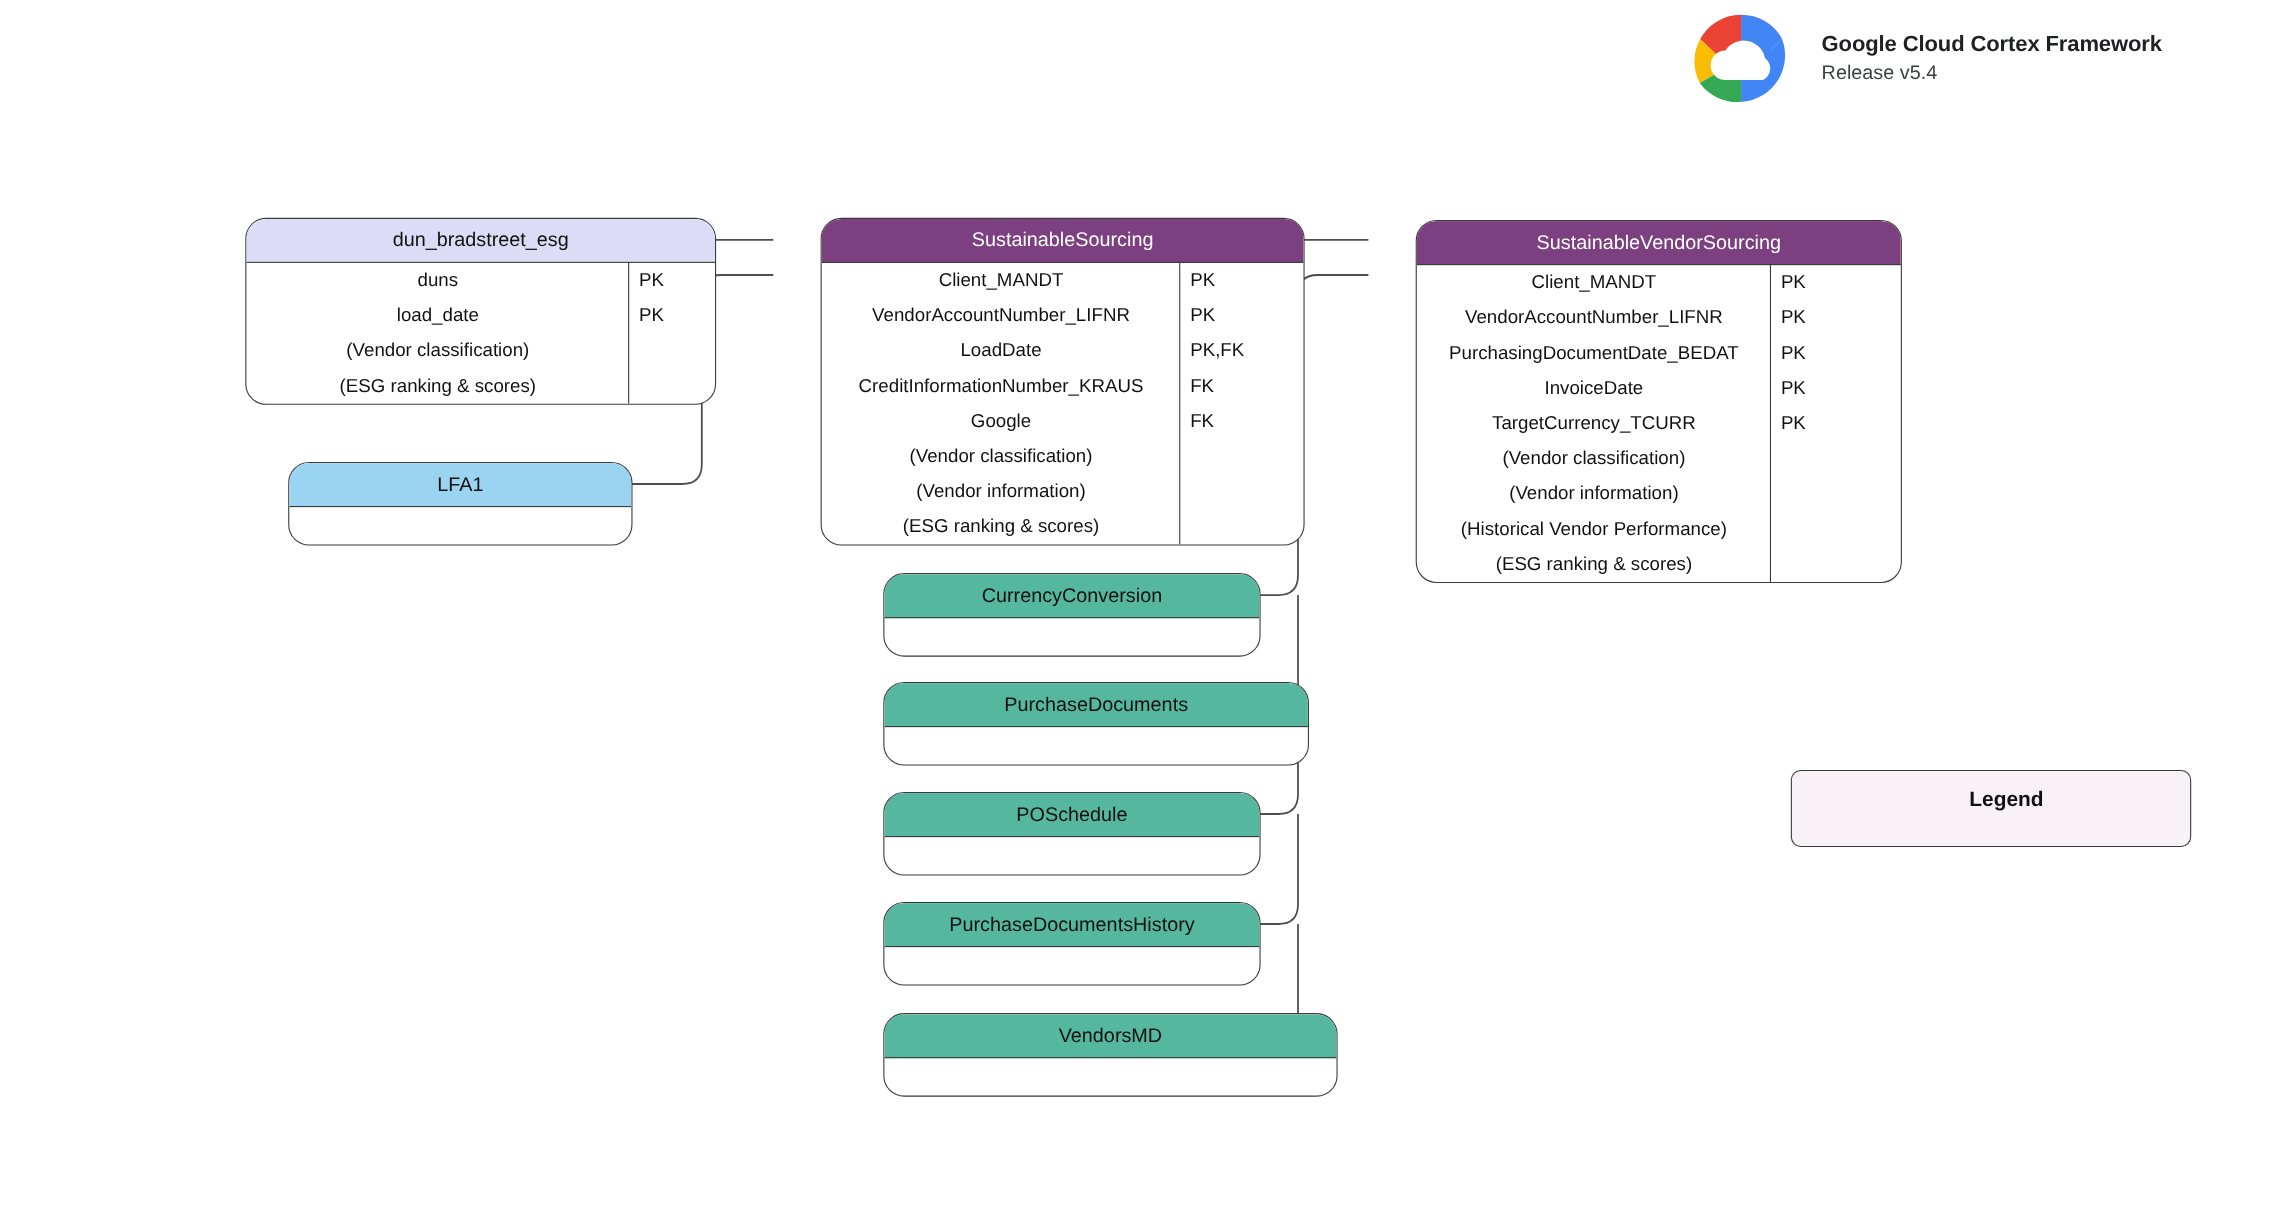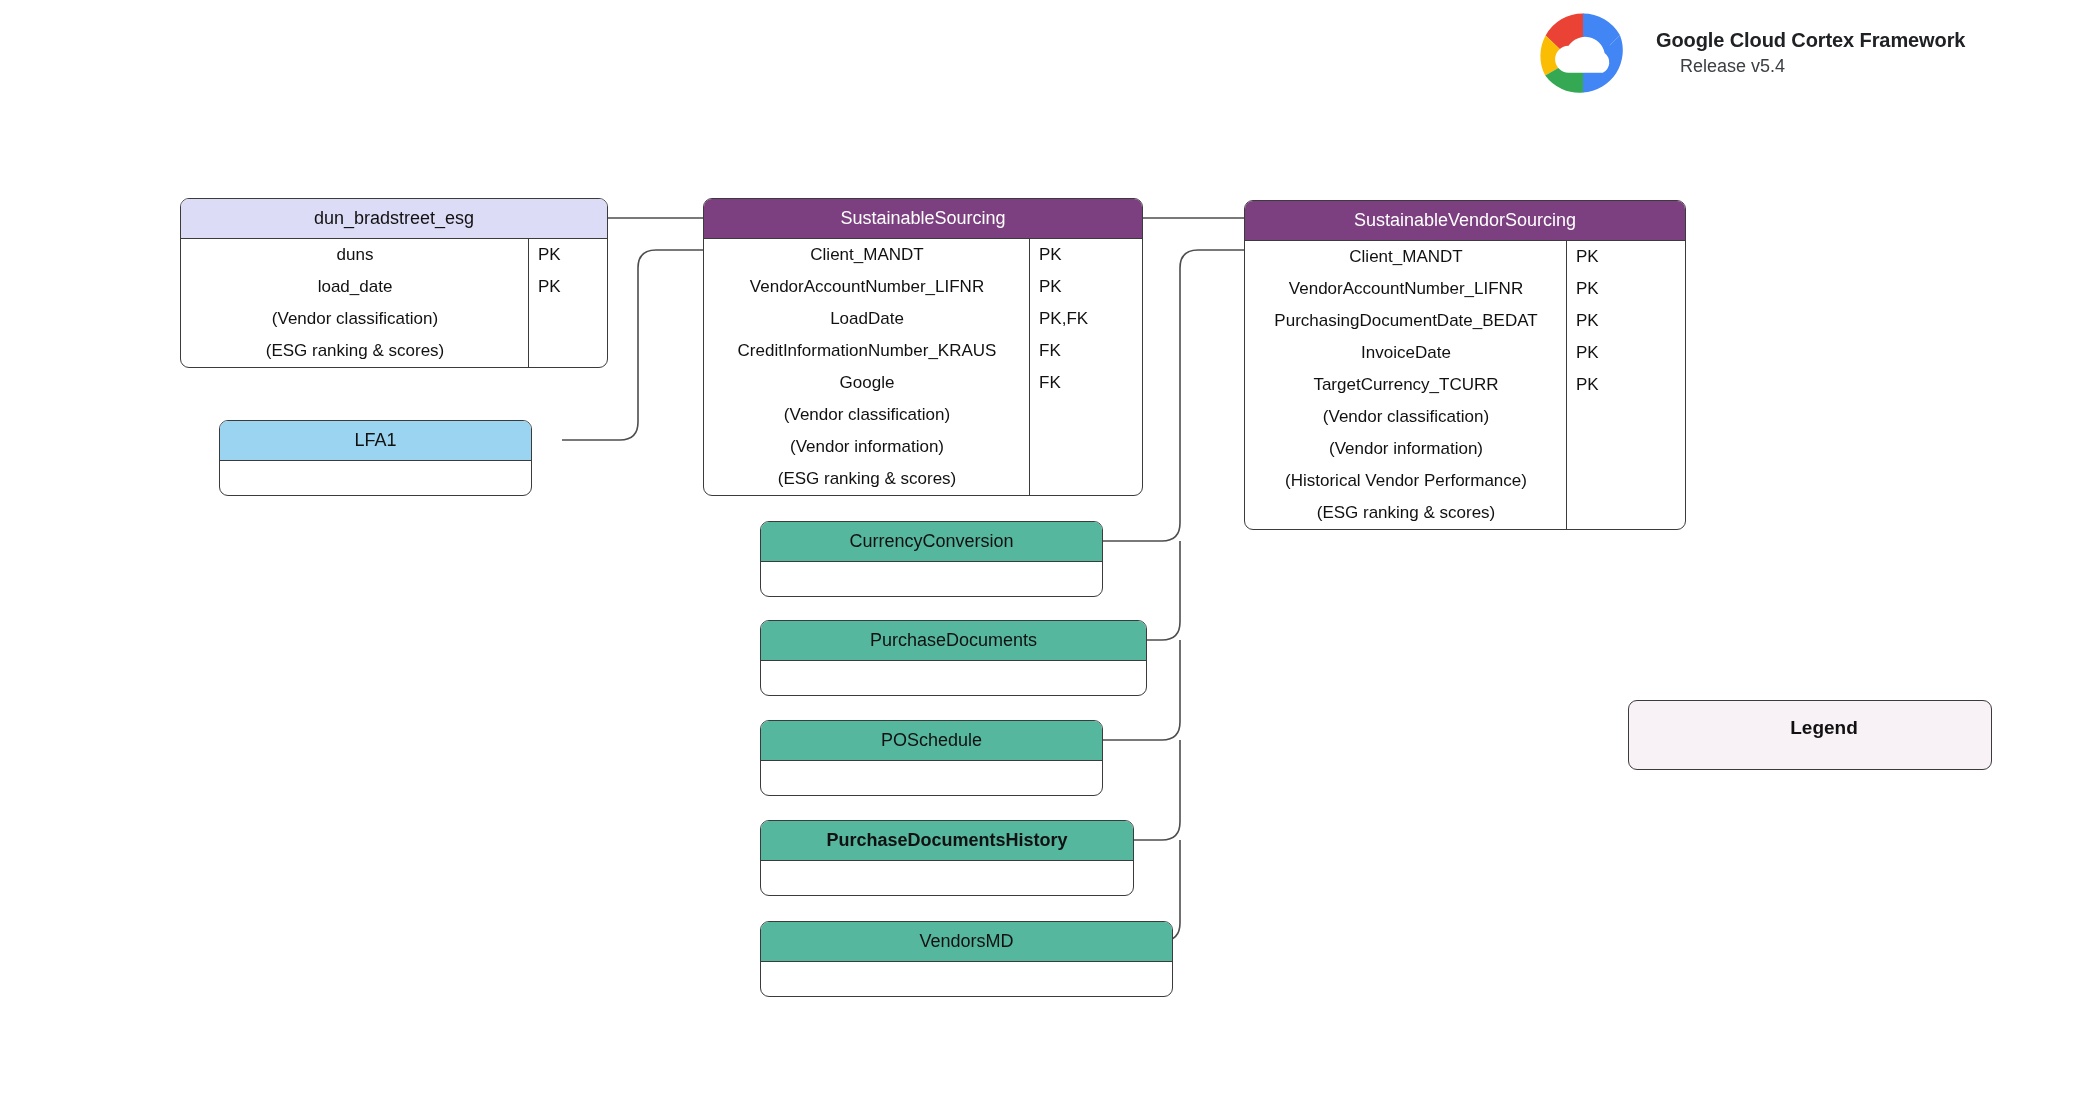--- a/index.html
+++ b/index.html
@@ -30,40 +30,40 @@
     font-size: 20px;
     font-weight: bold;
     color: #202124;
     letter-spacing: -0.1px;
     white-space: nowrap;
   }
   #brand-release {
     font-size: 18px;
     color: #3c4043;
     white-space: nowrap;
-    margin-left: 24px;
   }
 
   
   #connectors {
     position: absolute;
     left: 0; top: 0;
     width: 2080px; height: 1120px;
     pointer-events: none;
   }
   #connectors path { fill: none; stroke: #4d4d4d; stroke-width: 1.6px; }
 
   
   .entity {
     position: absolute;
     box-sizing: border-box;
     border: 1.4px solid #3b3b3b;
-    border-radius: 9px;
+    border-radius: 19px;
     background: #ffffff;
     overflow: hidden;
+    margin-left: 43px;
   }
   .entity-title {
     box-sizing: border-box;
     height: 40px;
     display: flex;
     align-items: center;
     justify-content: center;
     font-size: 18px;
     border-bottom: 1.4px solid #3b3b3b;
     white-space: nowrap;
@@ -290,21 +290,21 @@
       <div class="entity-body nokeys"></div>
     </div>
     <div class="entity stub" style="left: 760px; top: 620px; width: 387px;">
       <div class="entity-title hdr-sapview">PurchaseDocuments</div>
       <div class="entity-body nokeys"></div>
     </div>
     <div class="entity stub" style="left: 760px; top: 720px; width: 343px;">
       <div class="entity-title hdr-sapview">POSchedule</div>
       <div class="entity-body nokeys"></div>
     </div>
-    <div class="entity stub" style="left: 760px; top: 820px; width: 374px; font-weight: bold;">
+    <div class="entity stub" style="left: 760px; top: 820px; width: 343px;">
       <div class="entity-title hdr-sapview">PurchaseDocumentsHistory</div>
       <div class="entity-body nokeys"></div>
     </div>
     <div class="entity stub" style="left: 760px; top: 921px; width: 413px;">
       <div class="entity-title hdr-sapview">VendorsMD</div>
       <div class="entity-body nokeys"></div>
     </div>
   </div>
 
 <div id="legend">

